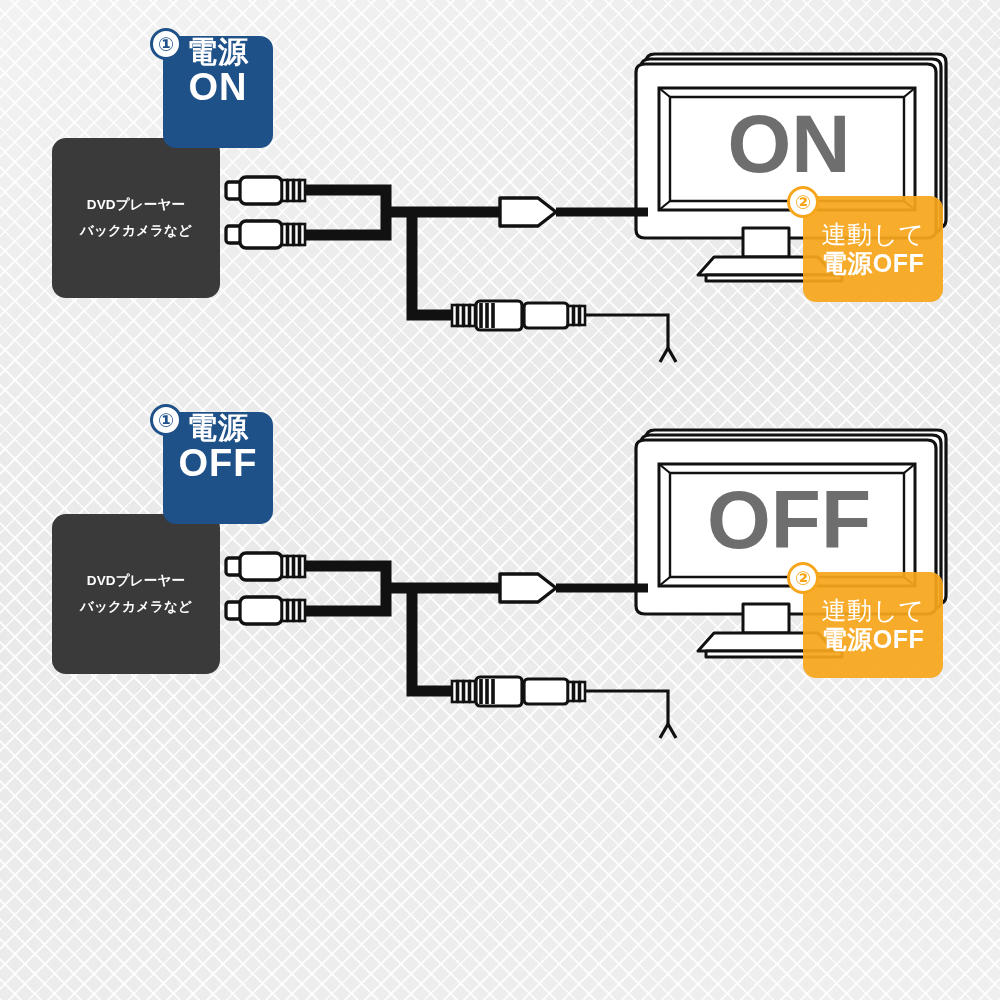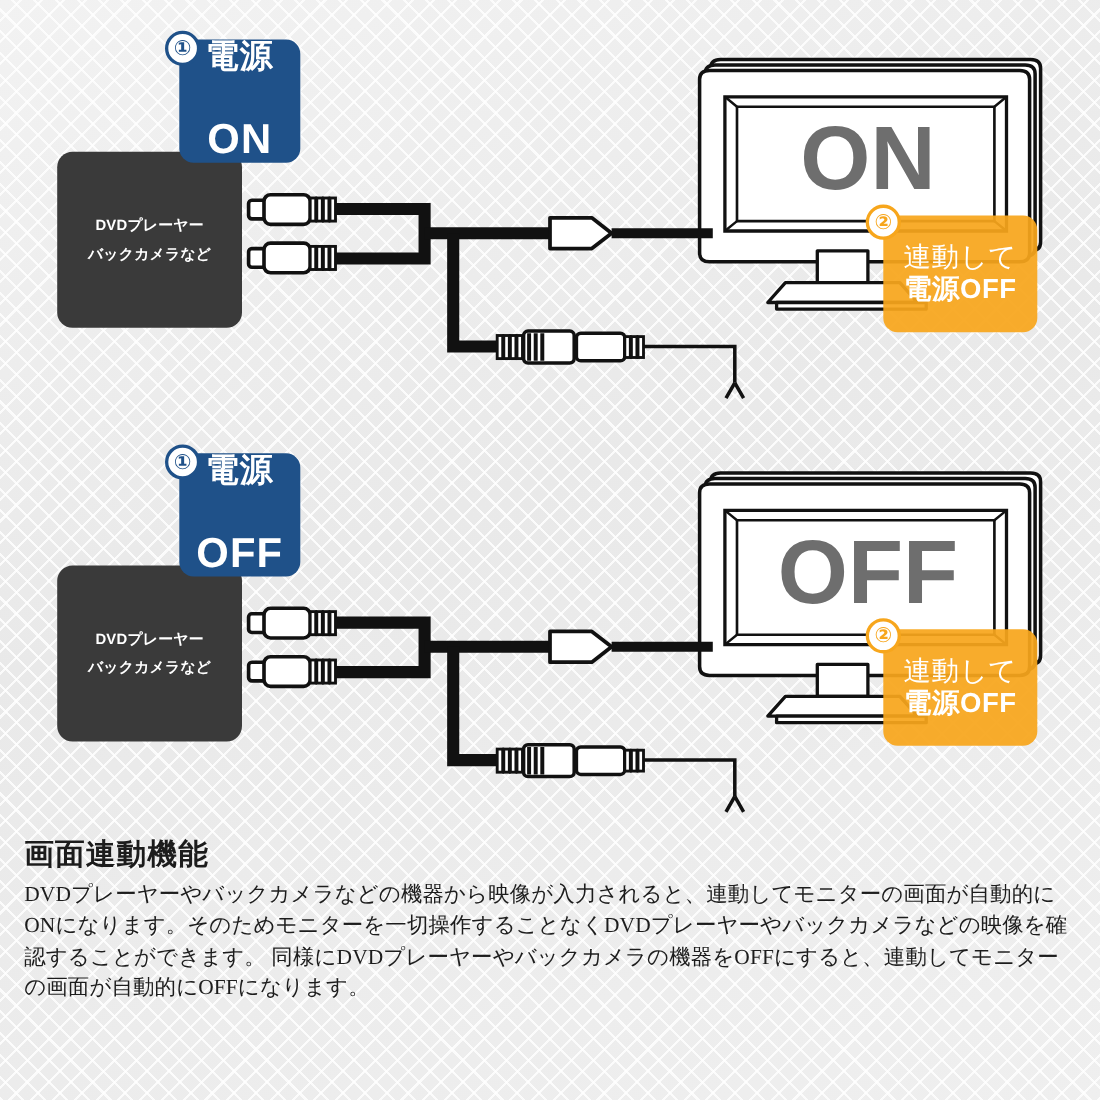--- a/index.html
+++ b/index.html
@@ -41,21 +41,21 @@
   }
 
   
   .blue-badge{
     position:absolute;
     width:110px;height:112px;
     background:#1f5189;
     border-radius:13px;
     color:#fff;
     display:flex;flex-direction:column;
-    align-items:center;justify-content:space-between;
+    align-items:center;justify-content:flex-start;
     z-index:6;
   }
   .blue-badge .l1{font-size:30px;font-weight:bold;line-height:1.08;letter-spacing:1px;}
   .blue-badge .l2{font-size:38px;font-weight:bold;line-height:1.05;letter-spacing:1px;}
 
   
   .orange-badge{
     position:absolute;
     width:140px;height:106px;
     background:rgba(247,166,28,.93);
@@ -271,19 +271,14 @@
     </div>
     <div class="circle-num blue" style="left:150px;top:14px;">①</div>
 
     <div class="orange-badge" style="left:803px;top:182px;">
       <div class="l1">連動して</div>
       <div class="l2">電源OFF</div>
     </div>
     <div class="circle-num orange" style="left:787px;top:172px;">②</div>
   </div>
 
-  <div id="copy">
-    <h2>画面連動機能</h2>
-    <p>DVDプレーヤーやバックカメラなどの機器から映像が入力されると、連動してモニターの画面が自動的にONになります。そのためモニターを一切操作することなくDVDプレーヤーやバックカメラなどの映像を確認することができます。
-同様にDVDプレーヤーやバックカメラの機器をOFFにすると、連動してモニターの画面が自動的にOFFになります。</p>
-  </div>
 
 </div>
 
 </body></html>

